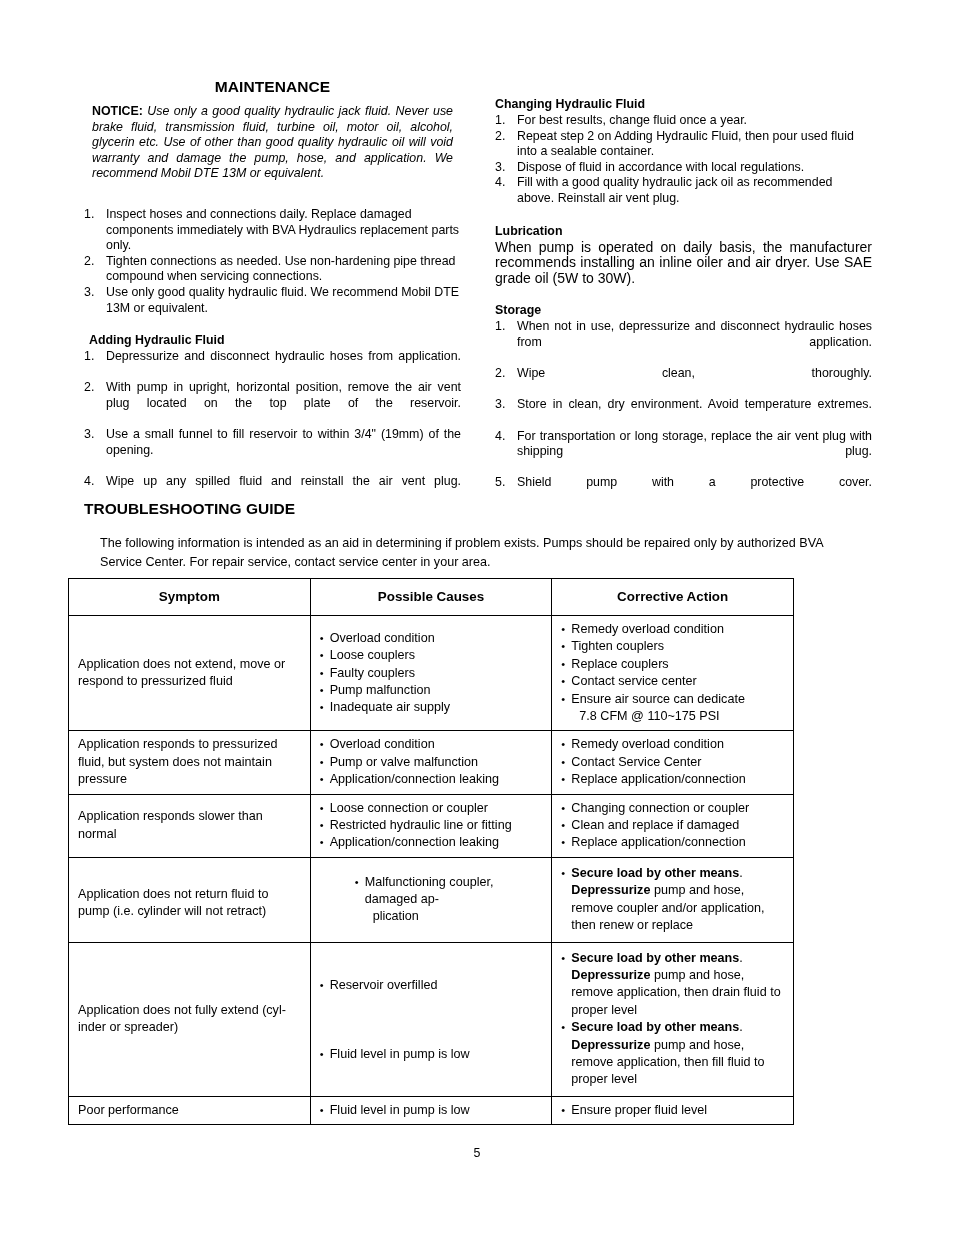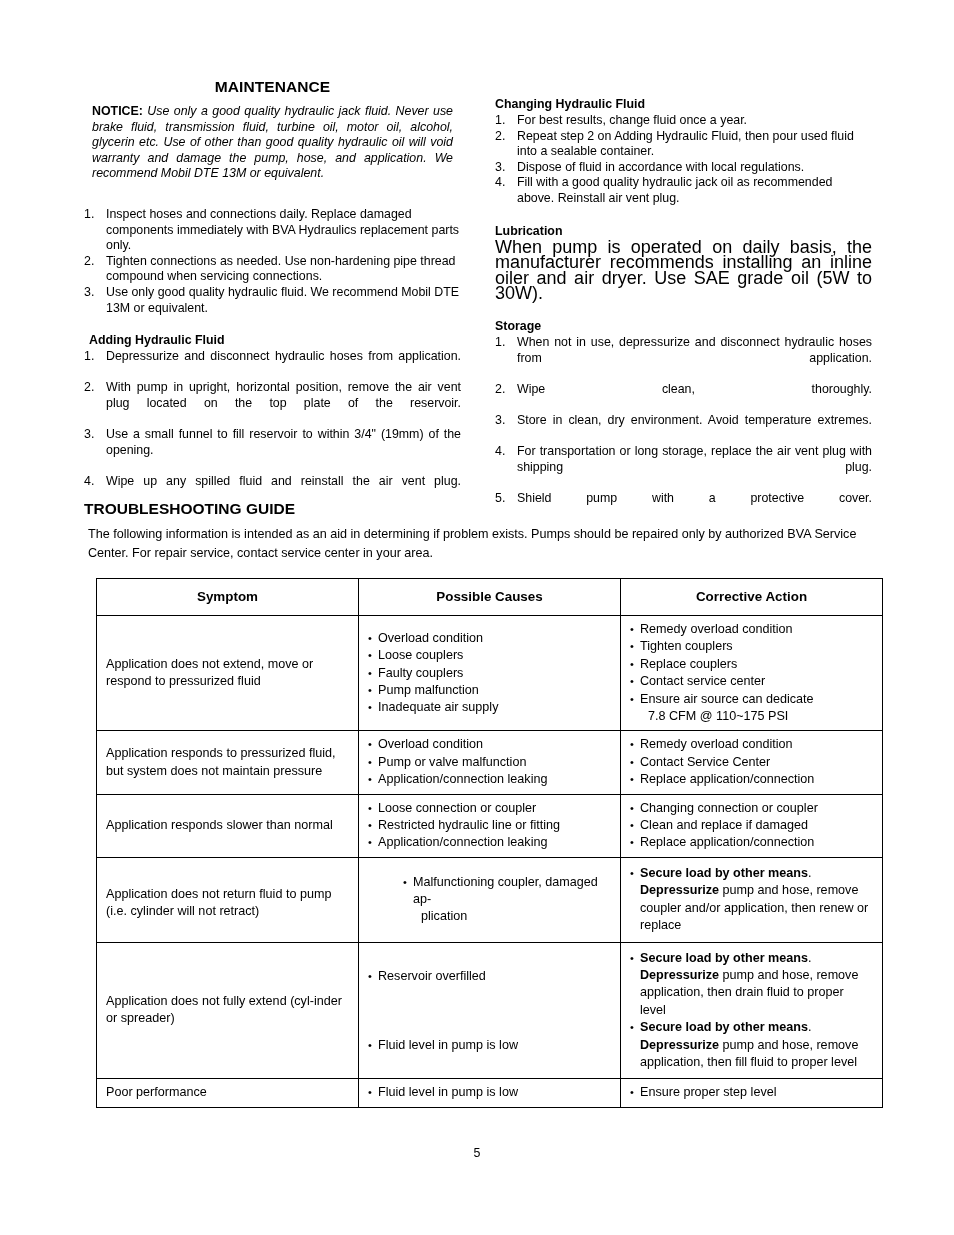--- a/index.html
+++ b/index.html
@@ -87,52 +87,52 @@
   ol.steps > li .txt { display: block; }
   ol.steps.justify > li .txt { text-align: justify; }
   ol.steps.justify > li .txt:after {
     content: "";
     display: inline-block;
     width: 100%;
   }
 
   p.para {
     margin: 0;
-    font-size: 18px;
+    font-size: 14px;
     line-height: 15.6px;
     text-align: justify;
   }
 
   .gap-lg { height: 17px; }
 
   
   .ts-wrap {
     position: absolute;
     left: 84px;
     top: 500px;
     width: 788px;
   }
   h1.ts-title {
     font-size: 15.5px;
     font-weight: bold;
     text-align: left;
     margin: 0 0 7px 0;
   }
   p.ts-intro {
-    margin: 4px;
+    margin: 16px;
     font-size: 12.6px;
     line-height: 19px;
     text-align: left;
   }
 
   table.ts {
     position: absolute;
-    left: 96px;
+    left: 68px;
     top: 578px;
-    width: 787px;
+    width: 726px;
     border-collapse: collapse;
     table-layout: fixed;
   }
   table.ts th, table.ts td {
     border: 1.6px solid #000000;
     vertical-align: middle;
     font-size: 12.6px;
     line-height: 17.4px;
     padding: 5px 9px 5px 9px;
   }
@@ -386,21 +386,21 @@
         </tr>
         <tr>
           <td class="sym">Poor performance</td>
           <td class="cause">
             <ul class="cell">
               <li><span>Fluid level in pump is low</span></li>
             </ul>
           </td>
           <td class="action">
             <ul class="cell">
-              <li><span>Ensure proper step level</span></li>
+              <li><span>Ensure proper fluid level</span></li>
             </ul>
           </td>
         </tr>
       </tbody>
   </table>
 
   <div class="pagenum">5</div>
 
 </div>
 

